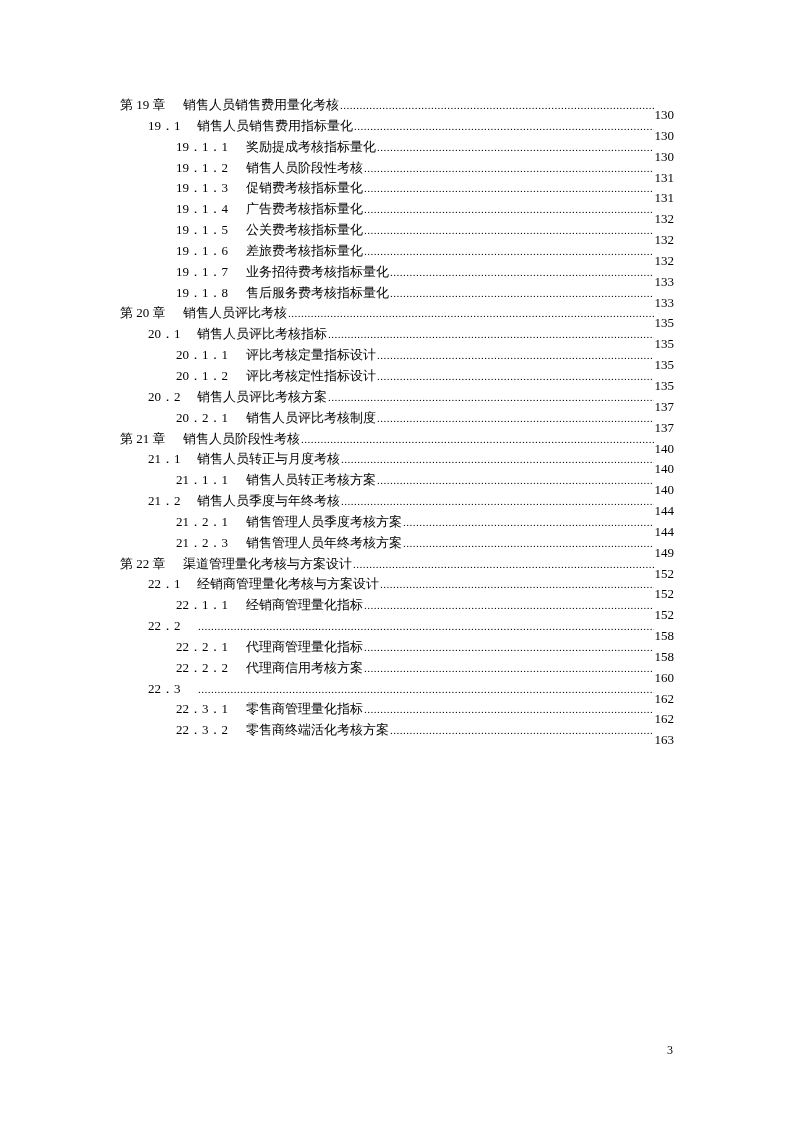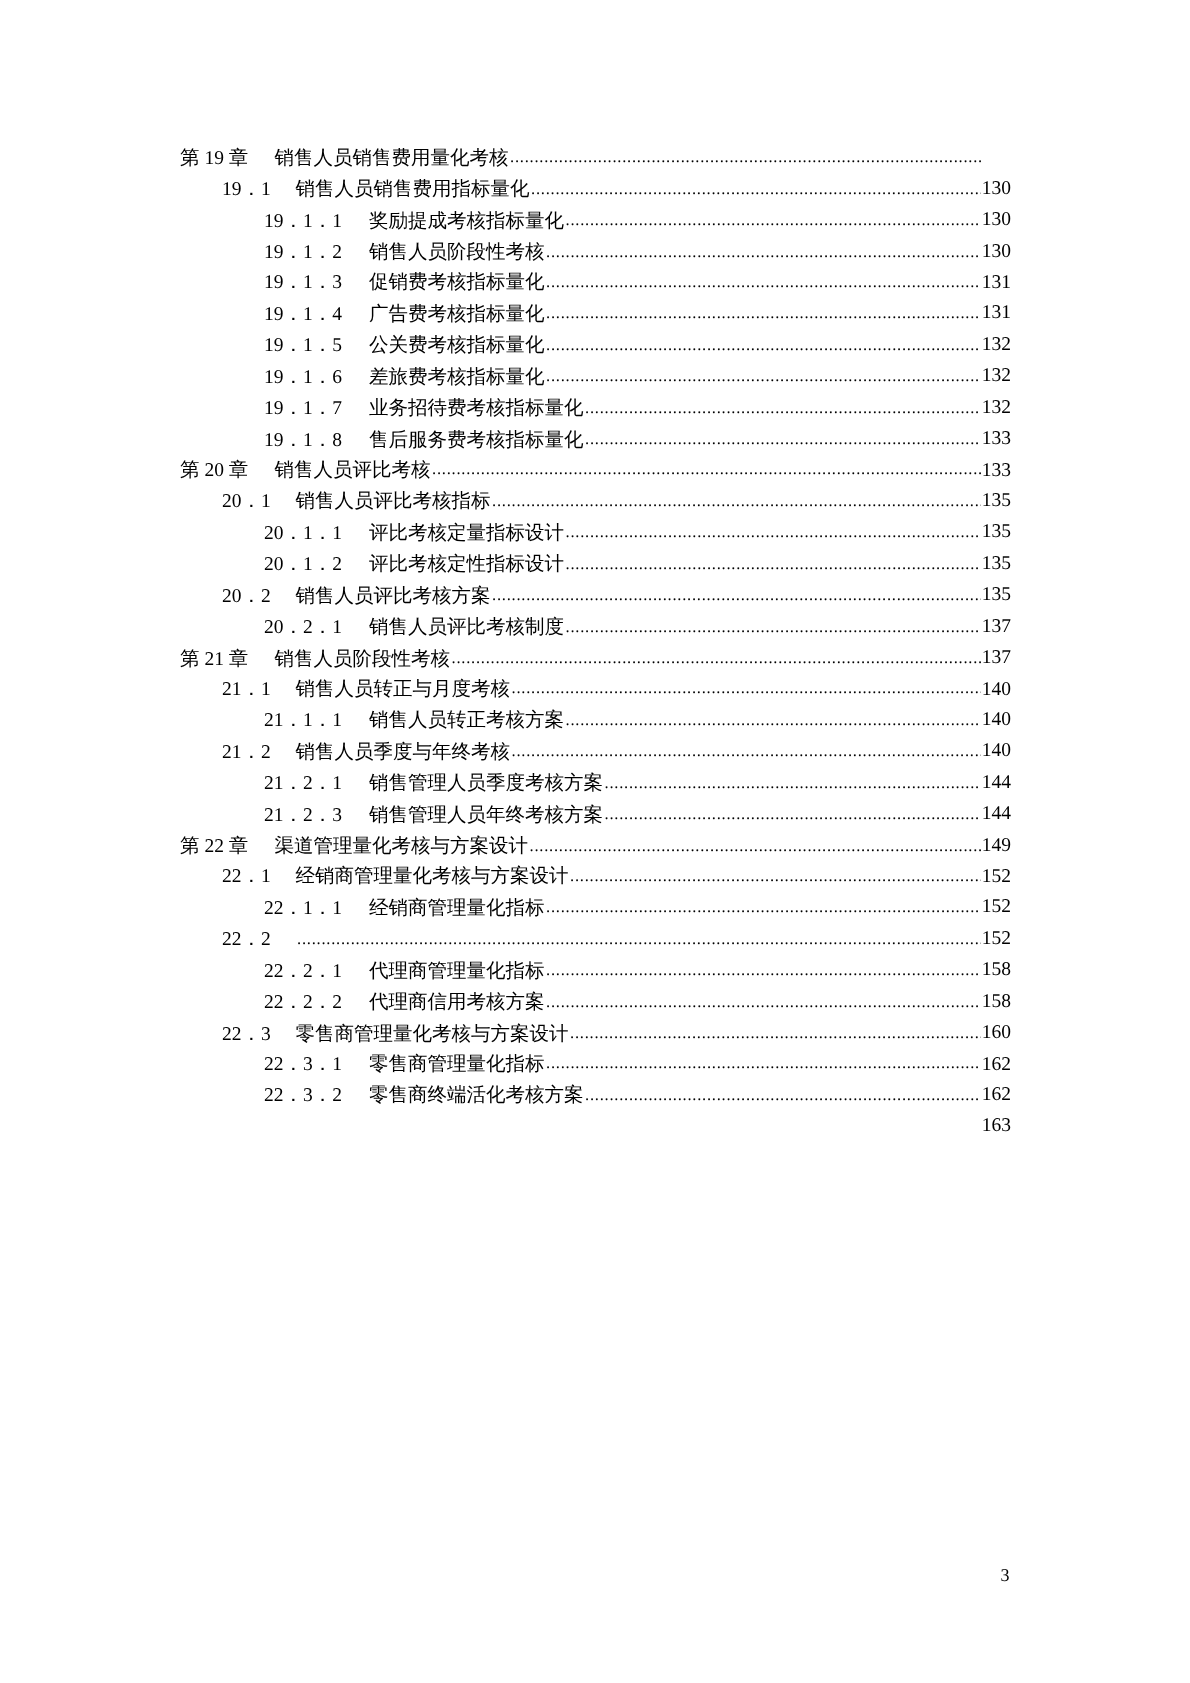--- a/index.html
+++ b/index.html
@@ -1,19 +1,19 @@
 <!DOCTYPE html>
 <html><head>
   <meta charset="utf-8">
   <style>
     html, body { margin: 0; padding: 0; background: #ffffff; }
     body { width: 793px; height: 1122px; position: relative; overflow: hidden;
            font-family: "Liberation Serif", "DejaVu Serif", serif; color: #000; }
     .toc { position: absolute; left: 120px; top: 95px; width: 554px; }
-    .row { display: flex; align-items: flex-start; height: 20.85px; font-size: 13px; line-height: 20.85px; white-space: nowrap; }
+    .row { display: flex; align-items: center; height: 20.85px; font-size: 13px; line-height: 20.85px; white-space: nowrap; }
     .row.l1 { padding-left: 0; }
     .row.l2 { padding-left: 28px; font-family: Liberation Serif, serif; }
     .row.l3 { padding-left: 56px; }
     .num { flex: none; }
     .row.l1 .num { width: 63px; }
     .row.l2 .num { width: 49px; }
     .row.l3 .num { width: 70px; }
     .title { flex: none; }
     .leader { flex: 1 1 auto; overflow: hidden; margin: 0 1px; letter-spacing: 0.5px; font-size: 11px; color: #000; }
     .leader::before { content: "..............................................................................................................................................................................................................................."; }
@@ -186,21 +186,20 @@
       <span class="page">158</span>
     </div>
     <div class="row l3">
       <span class="num">22．2．2</span>
       <span class="title">代理商信用考核方案</span>
       <span class="leader"></span>
       <span class="page">160</span>
     </div>
     <div class="row l2">
       <span class="num">22．3</span>
-      <span class="title">零售商管理量化考核与方案设计</span>
       <span class="leader"></span>
       <span class="page">162</span>
     </div>
     <div class="row l3">
       <span class="num">22．3．1</span>
       <span class="title">零售商管理量化指标</span>
       <span class="leader"></span>
       <span class="page">162</span>
     </div>
     <div class="row l3">

